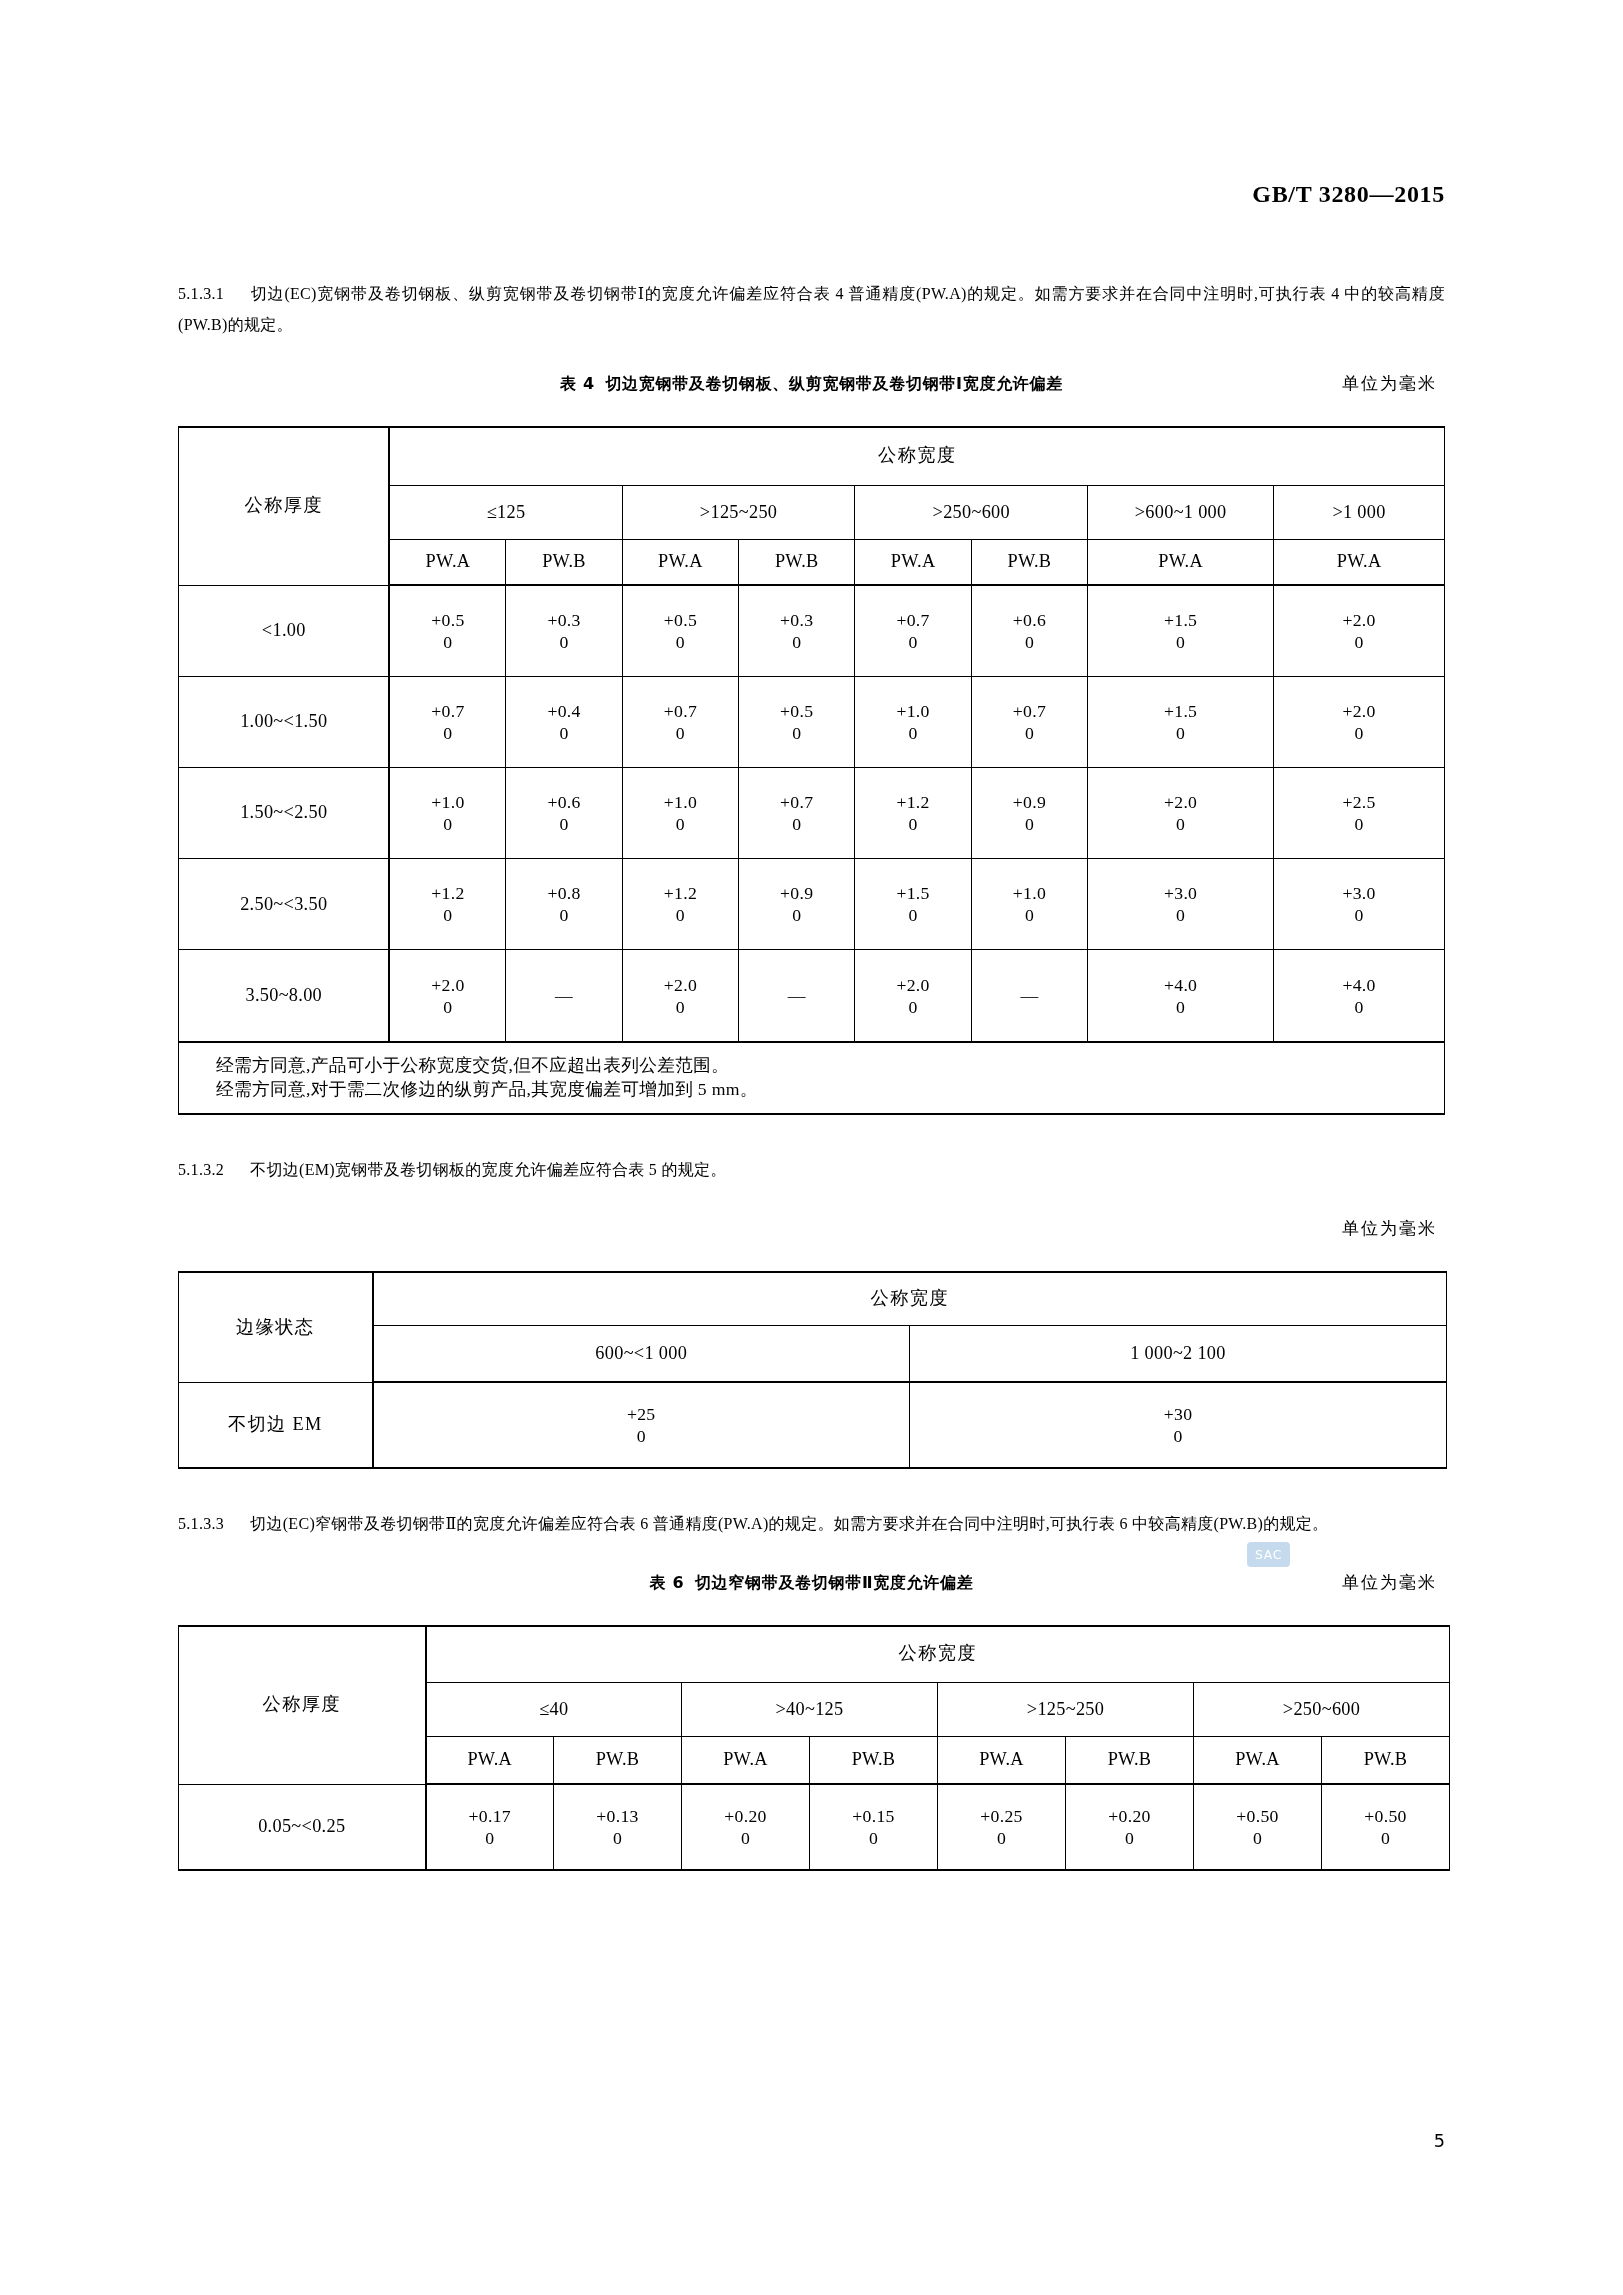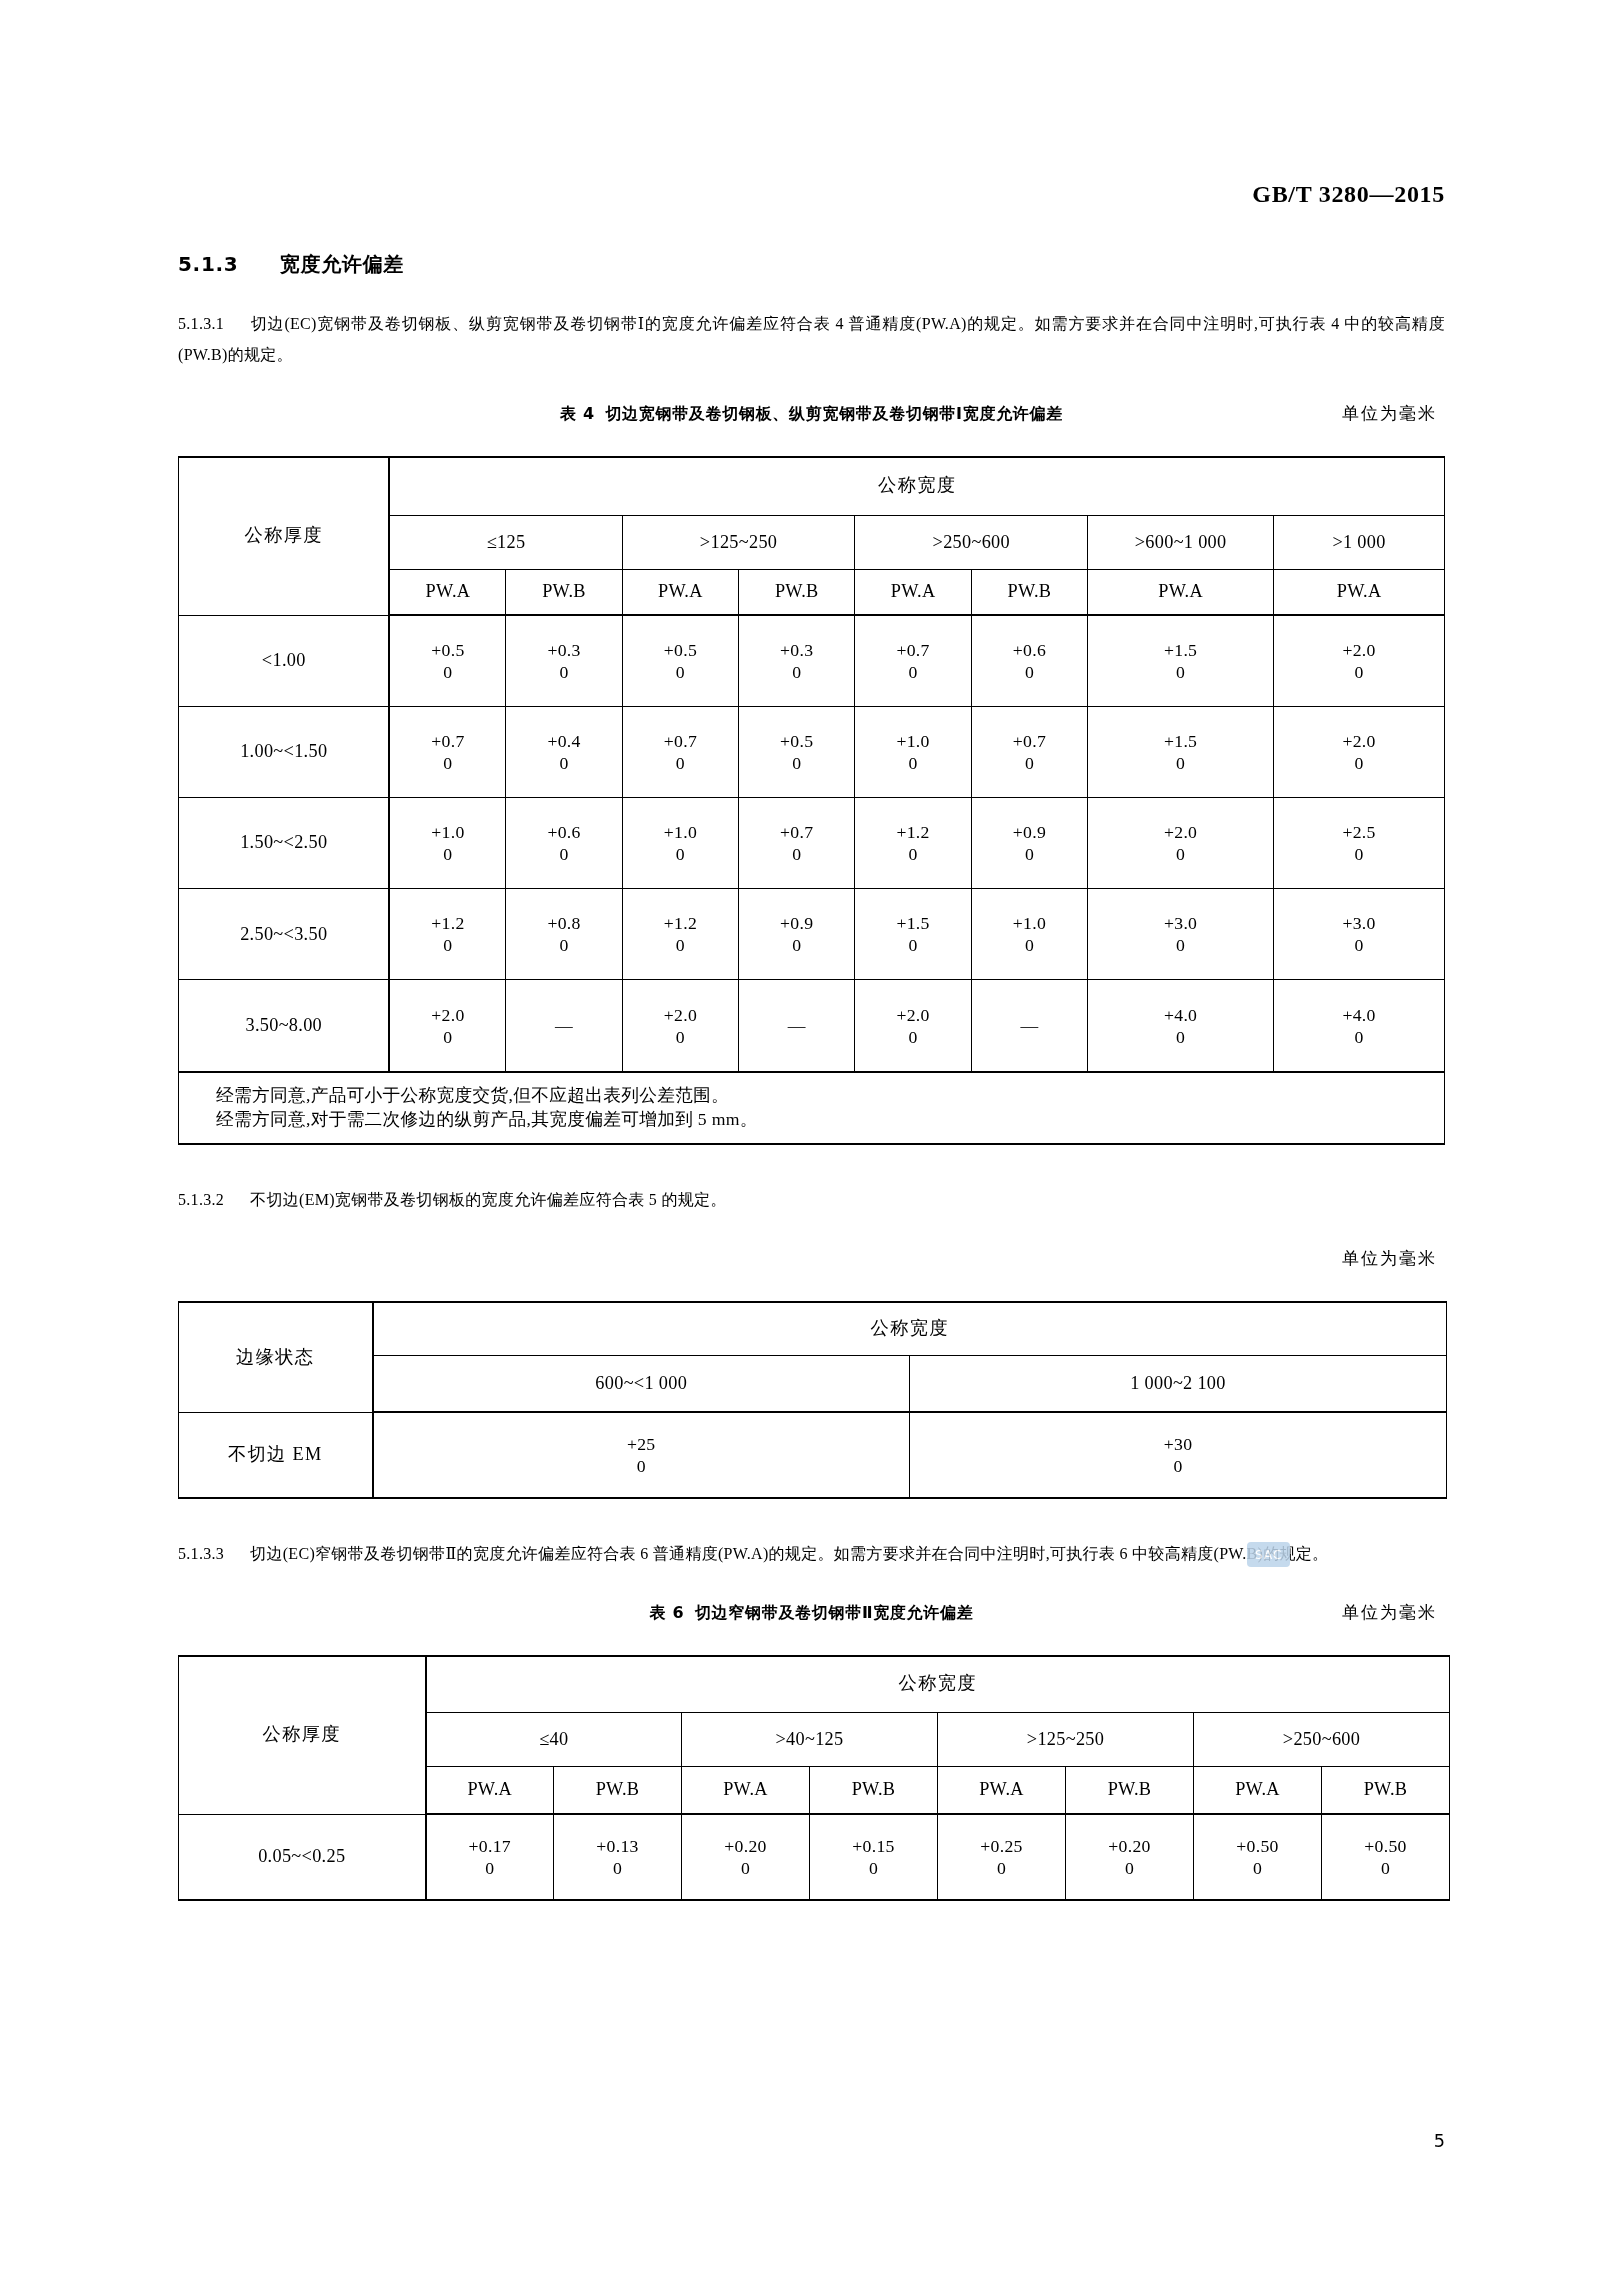--- a/index.html
+++ b/index.html
@@ -156,25 +156,20 @@
 </style>
 </head>
 <body>
 
 <div class="page">
 
   <div class="run-head">GB/T 3280—2015</div>
 
   <div class="content">
 
-    <h3 class="clause-head">
-      <span>5.1.3</span>
-      <span class="indent"></span>
-      <span>宽度允许偏差</span>
-    </h3>
 
     <div class="sp-44"></div>
 
     <p class="para">
       <span>5.1.3.1</span><span class="indent"></span><span>切边(EC)宽钢带及卷切钢板、纵剪宽钢带及卷切钢带Ⅰ的宽度允许偏差应符合表 4 普通精度(PW.A)的规定。如需方要求并在合同中注明时,可执行表 4 中的较高精度(PW.B)的规定。</span>
     </p>
 
     <div class="sp-44"></div>
 
     <div class="tcap-row">

